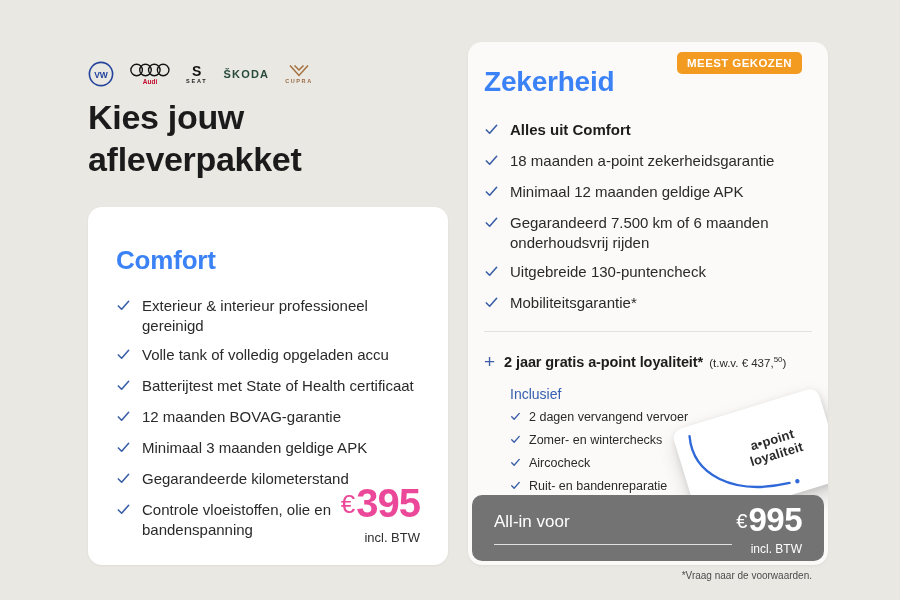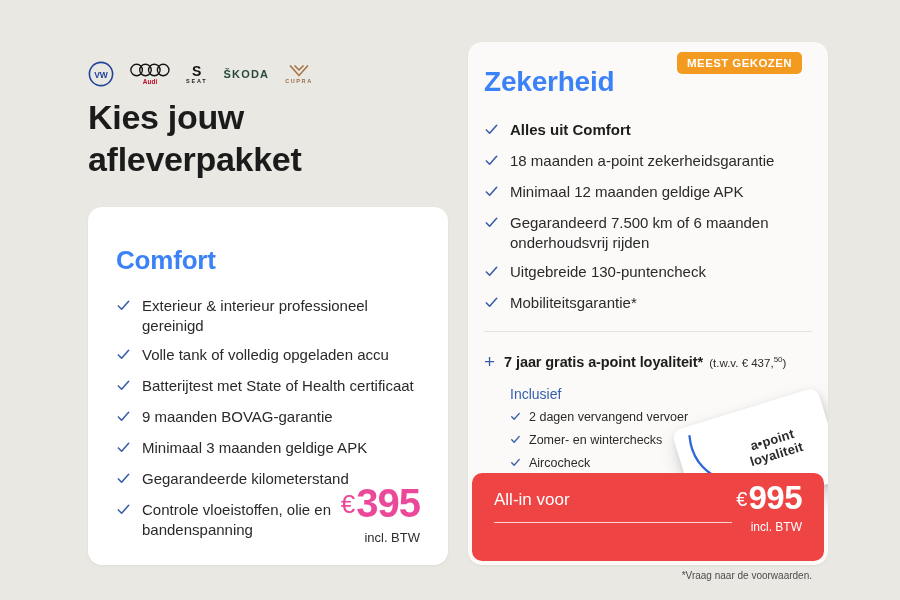--- a/index.html
+++ b/index.html
@@ -63,22 +63,22 @@
     transform:rotate(-17deg);
     box-shadow:0 10px 20px rgba(0,0,0,0.16),0 2px 6px rgba(0,0,0,0.10);
   }
   #loyalty-text{
     position:absolute;left:44px;top:30px;width:100px;text-align:center;
     font-size:13px;font-weight:700;color:#2b2b2b;line-height:15px;letter-spacing:0.2px;
   }
   #loyalty-text .dot{color:#2b2b2b;}
   
   #zk-footer{
-    position:absolute;left:4px;right:4px;bottom:4px;height:88px;
-    background:#ef4444;border-radius:10px;color:#fff;
+    position:absolute;left:4px;right:4px;bottom:4px;height:66px;
+    background:#737373;border-radius:10px;color:#fff;
   }
   #zk-footer-label{position:absolute;left:22px;top:17px;font-size:17px;}
   #zk-footer-line{position:absolute;left:22px;top:49px;width:238px;height:1px;background:rgba(255,255,255,0.78);}
   #zk-price{position:absolute;right:22px;top:8px;text-align:right;}
   #zk-price .price-line{font-size:33px;color:#fff;letter-spacing:-0.5px;line-height:34px;}
   #zk-price .cur{font-size:20px;top:-3px;}
   #zk-price .price-note{font-size:12px;color:#fff;margin-top:1px;}
   
   #footnote{
     position:absolute;top:570px;left:468px;width:360px;box-sizing:border-box;
@@ -140,21 +140,21 @@
   <div class="check-row">
     <span class="ck"><svg width="15" height="15" viewBox="0 0 16 16">
           <path d="M2.5 8.5 L6 12 L13.5 3.5" fill="none" stroke="#3a5fa8" stroke-width="1.7" stroke-linecap="round" stroke-linejoin="round"></path>
         </svg></span>
     <span>Batterijtest met State of Health certificaat</span>
   </div>
   <div class="check-row">
     <span class="ck"><svg width="15" height="15" viewBox="0 0 16 16">
           <path d="M2.5 8.5 L6 12 L13.5 3.5" fill="none" stroke="#3a5fa8" stroke-width="1.7" stroke-linecap="round" stroke-linejoin="round"></path>
         </svg></span>
-    <span>9 maanden BOVAG-garantie</span>
+    <span>12 maanden BOVAG-garantie</span>
   </div>
   <div class="check-row">
     <span class="ck"><svg width="15" height="15" viewBox="0 0 16 16">
           <path d="M2.5 8.5 L6 12 L13.5 3.5" fill="none" stroke="#3a5fa8" stroke-width="1.7" stroke-linecap="round" stroke-linejoin="round"></path>
         </svg></span>
     <span>Minimaal 3 maanden geldige APK</span>
   </div>
   <div class="check-row">
     <span class="ck"><svg width="15" height="15" viewBox="0 0 16 16">
           <path d="M2.5 8.5 L6 12 L13.5 3.5" fill="none" stroke="#3a5fa8" stroke-width="1.7" stroke-linecap="round" stroke-linejoin="round"></path>
@@ -212,21 +212,21 @@
     <span class="ck"><svg width="15" height="15" viewBox="0 0 16 16">
           <path d="M2.5 8.5 L6 12 L13.5 3.5" fill="none" stroke="#3a5fa8" stroke-width="1.7" stroke-linecap="round" stroke-linejoin="round"></path>
         </svg></span>
     <span>Mobiliteitsgarantie*</span>
   </div>
 
   <div id="divider"></div>
 
   <div id="bonus-row">
     <span id="bonus-plus">+</span>
-    <span><span id="bonus-label">7 jaar gratis a-point loyaliteit*</span><span id="bonus-value">&nbsp;<span>(t.w.v. € 437,</span><sup>50</sup><span>)</span></span></span>
+    <span><span id="bonus-label">2 jaar gratis a-point loyaliteit*</span><span id="bonus-value">&nbsp;<span>(t.w.v. € 437,</span><sup>50</sup><span>)</span></span></span>
   </div>
 
   <div id="inclusief-label">Inclusief</div>
 
   <div class="sub-row">
     <span class="ck"><svg width="11" height="11" viewBox="0 0 16 16">
           <path d="M2.5 8.5 L6 12 L13.5 3.5" fill="none" stroke="#3a5fa8" stroke-width="2" stroke-linecap="round" stroke-linejoin="round"></path>
         </svg></span>
     <span>2 dagen vervangend vervoer</span>
   </div>

